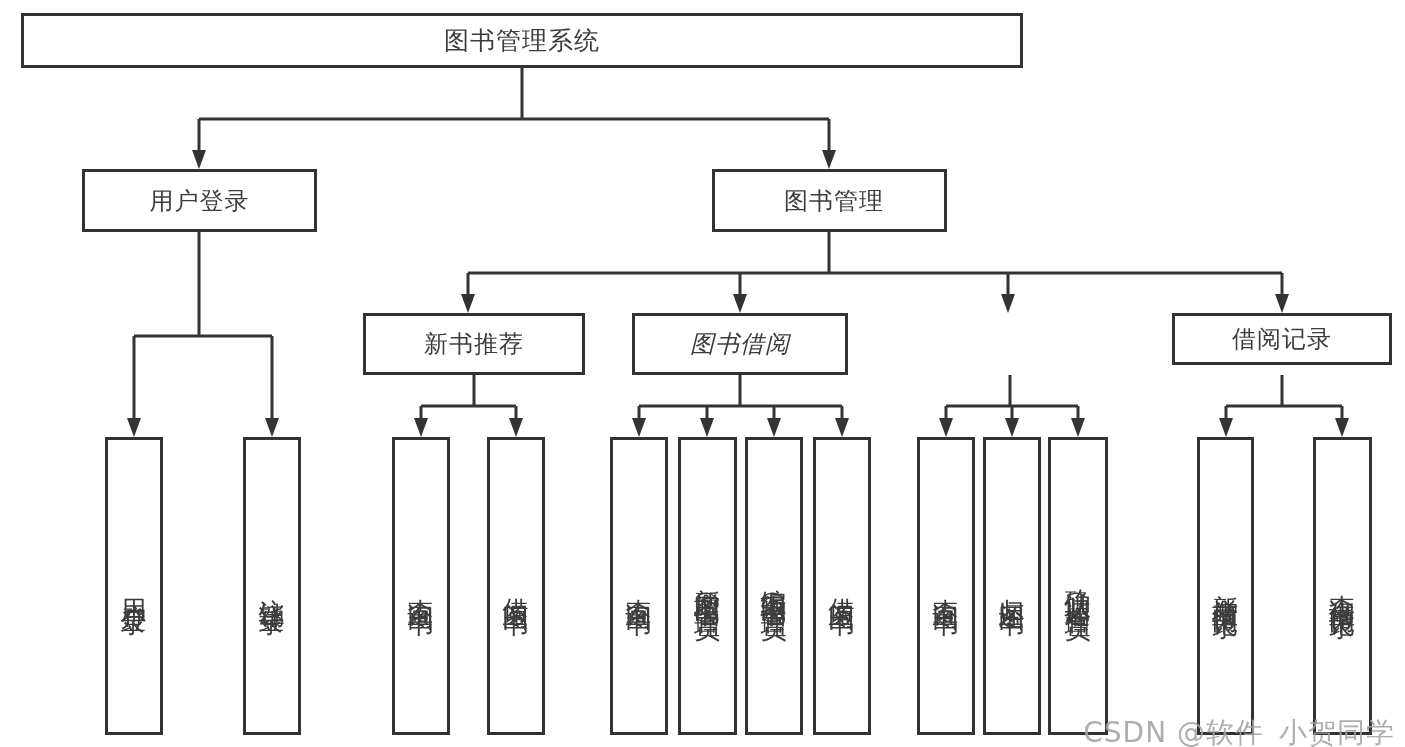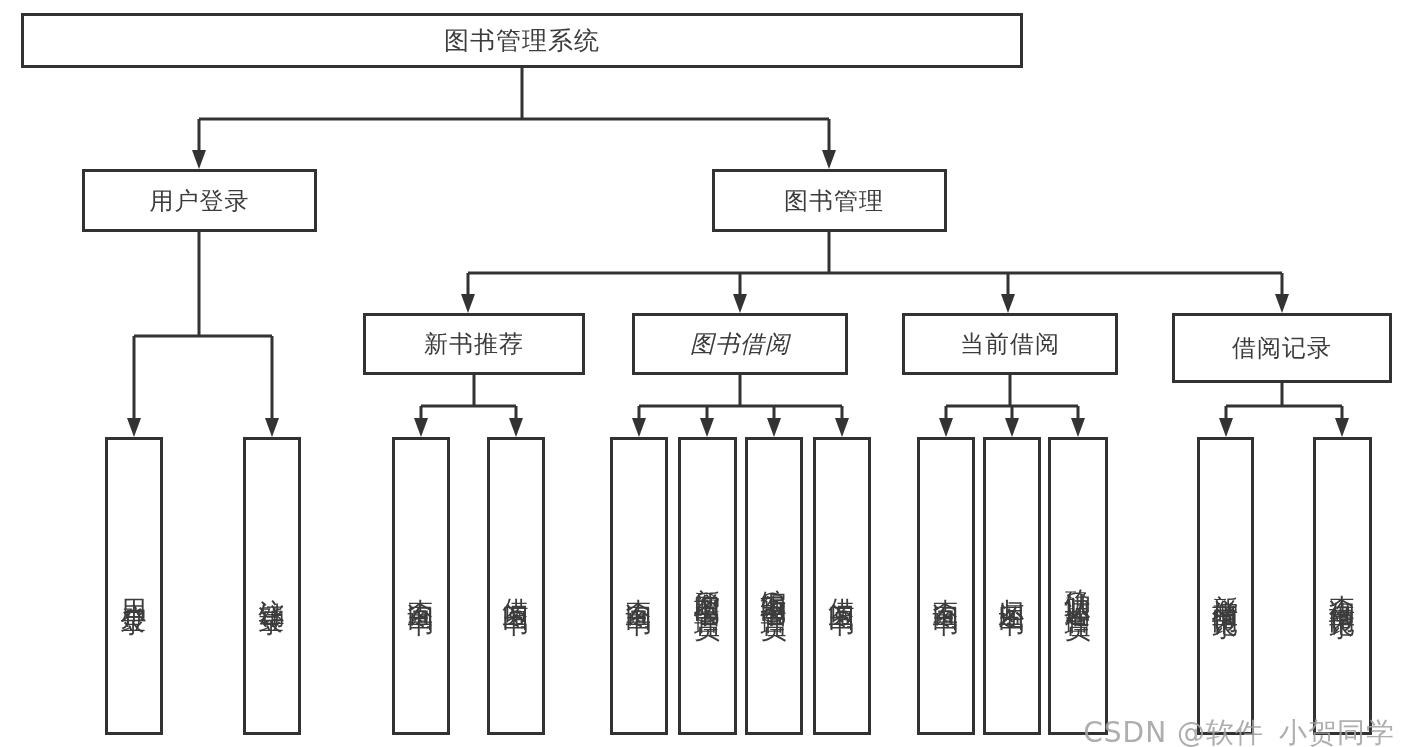--- a/index.html
+++ b/index.html
@@ -30,21 +30,21 @@
   }
   
   .n-root  { left: 21px;  top: 13px;  width: 1002px; height: 55px; }
   
   .n-l2a   { left: 82px;  top: 169px; width: 235px; height: 63px; }
   .n-l2b   { left: 712px; top: 169px; width: 235px; height: 63px; padding-left: 9px; }
   
   .n-l3a   { left: 363px;  top: 313px; width: 222px; height: 62px; }
   .n-l3b   { left: 632px;  top: 313px; width: 216px; height: 62px; font-style: italic; }
   .n-l3c   { left: 902px;  top: 313px; width: 216px; height: 62px; }
-  .n-l3d   { left: 1172px; top: 313px; width: 220px; height: 70px; }
+  .n-l3d   { left: 1172px; top: 313px; width: 220px; height: 52px; }
   
   .leaf { top: 437px; height: 298px; width: 58px; }
   .n-f1  { left: 105px; }
   .n-f2  { left: 243px; }
   .n-f3  { left: 392px; }
   .n-f4  { left: 487px; }
   .n-f5  { left: 610px; }
   .n-f6  { left: 678px; width: 59px; }
   .n-f7  { left: 745px; }
   .n-f8  { left: 813px; }
@@ -119,23 +119,20 @@
   <div class="node hbox n-l2b">
     <span>图书管理</span>
   </div>
 
   <div class="node hbox n-l3a">
     <span>新书推荐</span>
   </div>
   <div class="node hbox n-l3b">
     <span>图书借阅</span>
   </div>
-  <div class="node hbox n-l3c">
-    <span>当前借阅</span>
-  </div>
   <div class="node hbox n-l3d">
     <span>借阅记录</span>
   </div>
 
   <div class="node leaf n-f1">
     <span>用户登录</span>
   </div>
   <div class="node leaf n-f2">
     <span>注销登录</span>
   </div>

